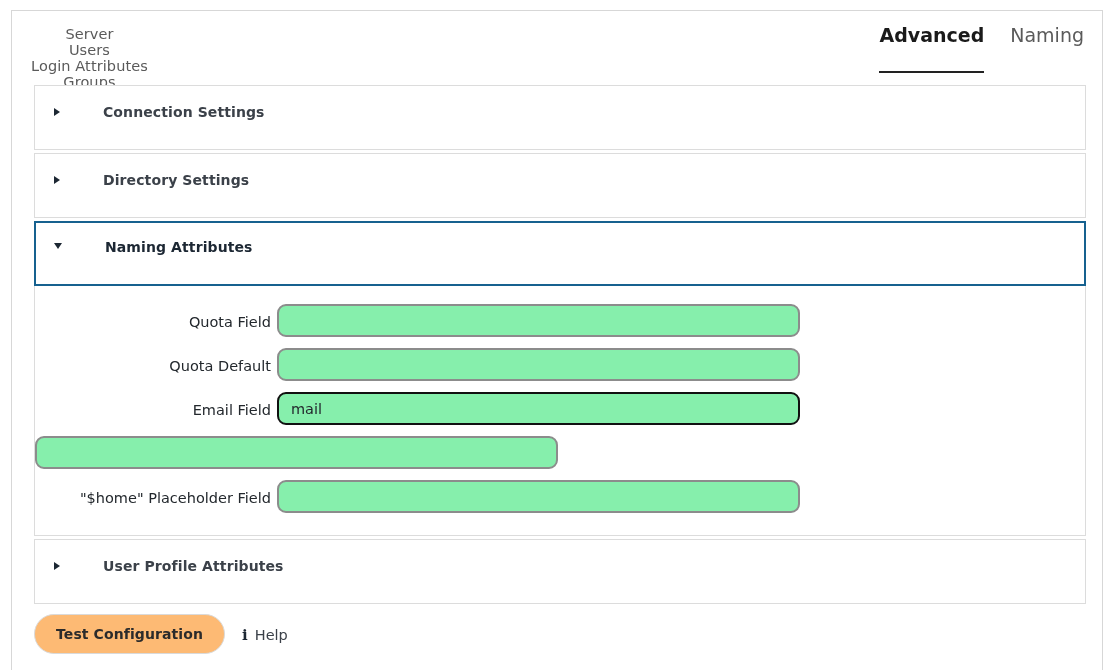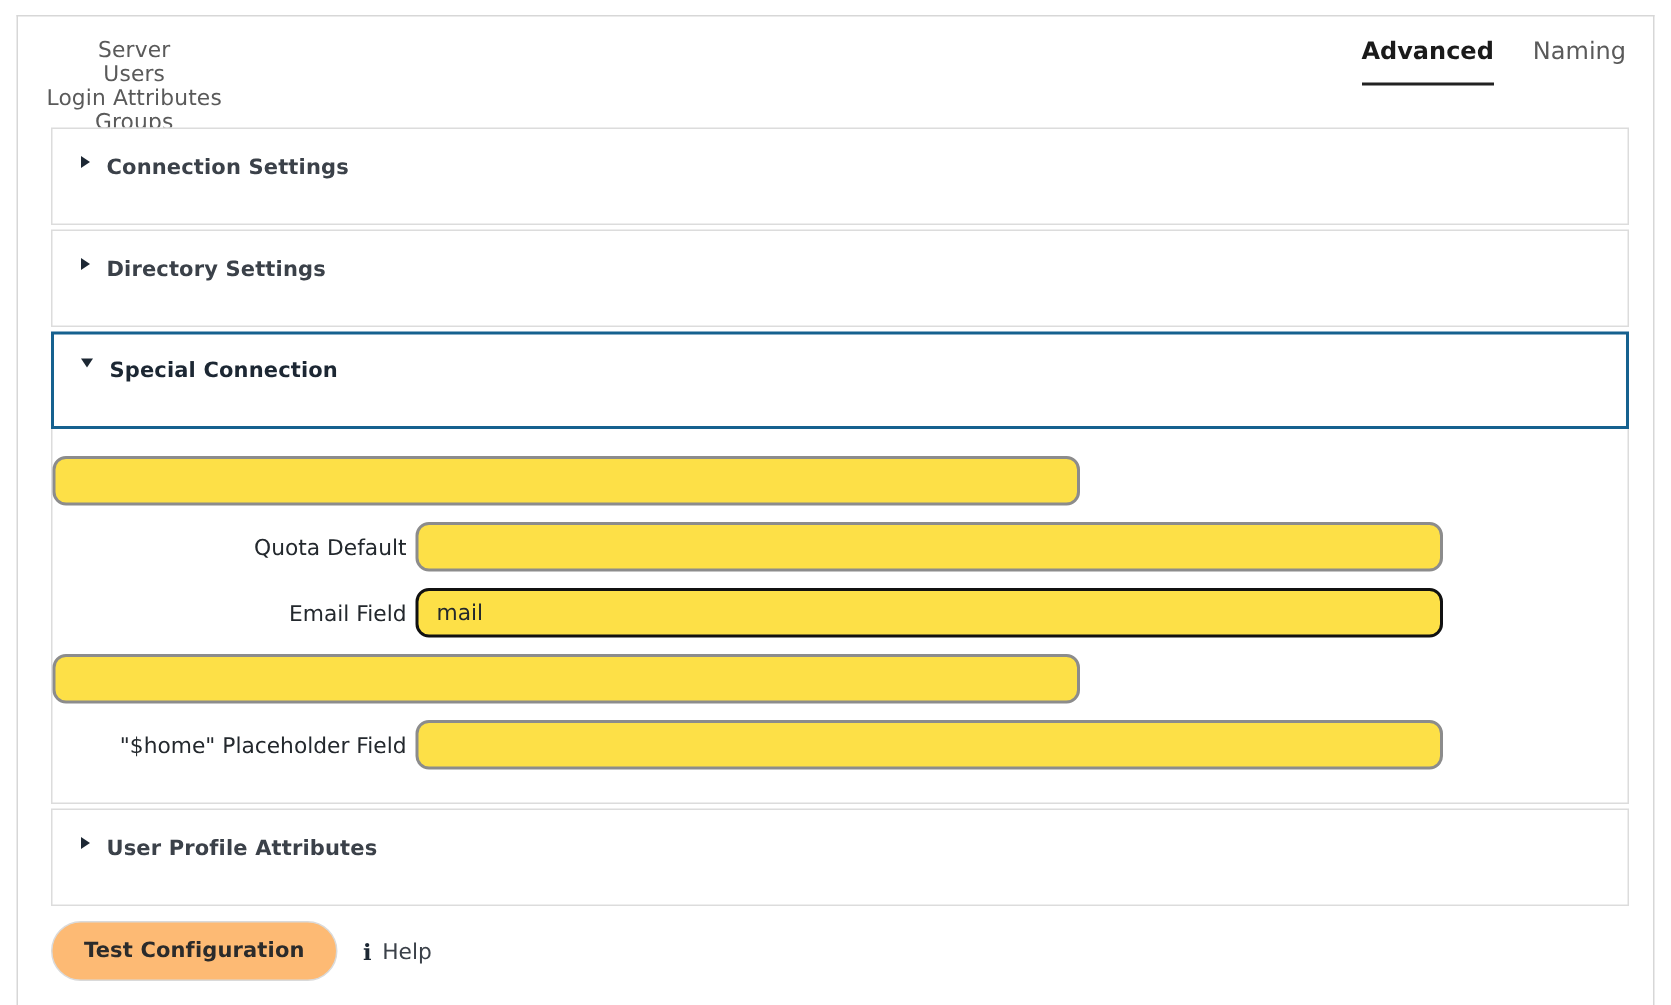--- a/index.html
+++ b/index.html
@@ -58,24 +58,24 @@
   }
   .nav-right {
     position: absolute;
     right: 18px;
     top: 13px;
     display: flex;
     align-items: flex-start;
     gap: 26px;
   }
   .nav-tab {
-    font-size: 16px;
+    font-size: 19px;
     color: #5a5a5a;
     cursor: pointer;
-    padding-bottom: 12px;
+    padding-bottom: 25px;
     white-space: nowrap;
   }
   .nav-tab.active {
     color: #1a1a1a;
     font-weight: bold;
     border-bottom: 2px solid #222222;
   }
 
   
   .sections {
@@ -88,21 +88,23 @@
     border: 1px solid #dcdcdc;
     background: #ffffff;
     box-sizing: border-box;
     margin-bottom: 3px;
   }
   .section-card.collapsed {
     height: 65px;
   }
   .section-head {
     display: flex;
+    align-items: center;
     padding: 18px 0 0 19px;
+    gap: 32px;
   }
   .tri {
     width: 0;
     height: 0;
     margin-right: 11px;
     flex: none;
   }
   .tri.right {
     border-left: 6px solid #1c2733;
     border-top: 4.5px solid transparent;
@@ -157,26 +159,26 @@
     flex: none;
     text-align: right;
     font-size: 14.5px;
     color: #23282d;
     line-height: 21px;
     padding-top: 8px;
     padding-right: 6px;
     box-sizing: border-box;
   }
   .form-input {
-    width: 685px;
+    width: 523px;
     height: 33px;
     box-sizing: border-box;
     border: 2px solid #8c8c8c;
     border-radius: 9px;
-    background: #fde047;
+    background: #86efac;
     font-family: "DejaVu Sans", "Liberation Sans", sans-serif;
     font-size: 14.5px;
     color: #23282d;
     padding: 0 12px;
     outline: none;
   }
   .form-input.focused {
     border: 2px solid #111111;
   }
   .form-input::placeholder { color: #9a9a9a; }
@@ -252,27 +254,28 @@
     <div class="section-card collapsed">
       <div class="section-head">
         <span class="tri right"></span>
         <span class="section-title">Directory Settings</span>
       </div>
     </div>
 
     <div class="section-card expanded-head">
       <div class="section-head">
         <span class="tri down"></span>
-        <span class="section-title">Special Connection</span>
+        <span class="section-title">Naming Attributes</span>
       </div>
     </div>
 
     <div class="section-body">
 
       <div class="form-row">
+        <div class="form-label">Quota Field</div>
         <input class="form-input" type="text" value="" style="">
       </div>
 
       <div class="form-row">
         <div class="form-label">Quota Default</div>
         <input class="form-input" type="text" value="" style="">
       </div>
 
       <div class="form-row">
         <div class="form-label">Email Field</div>

